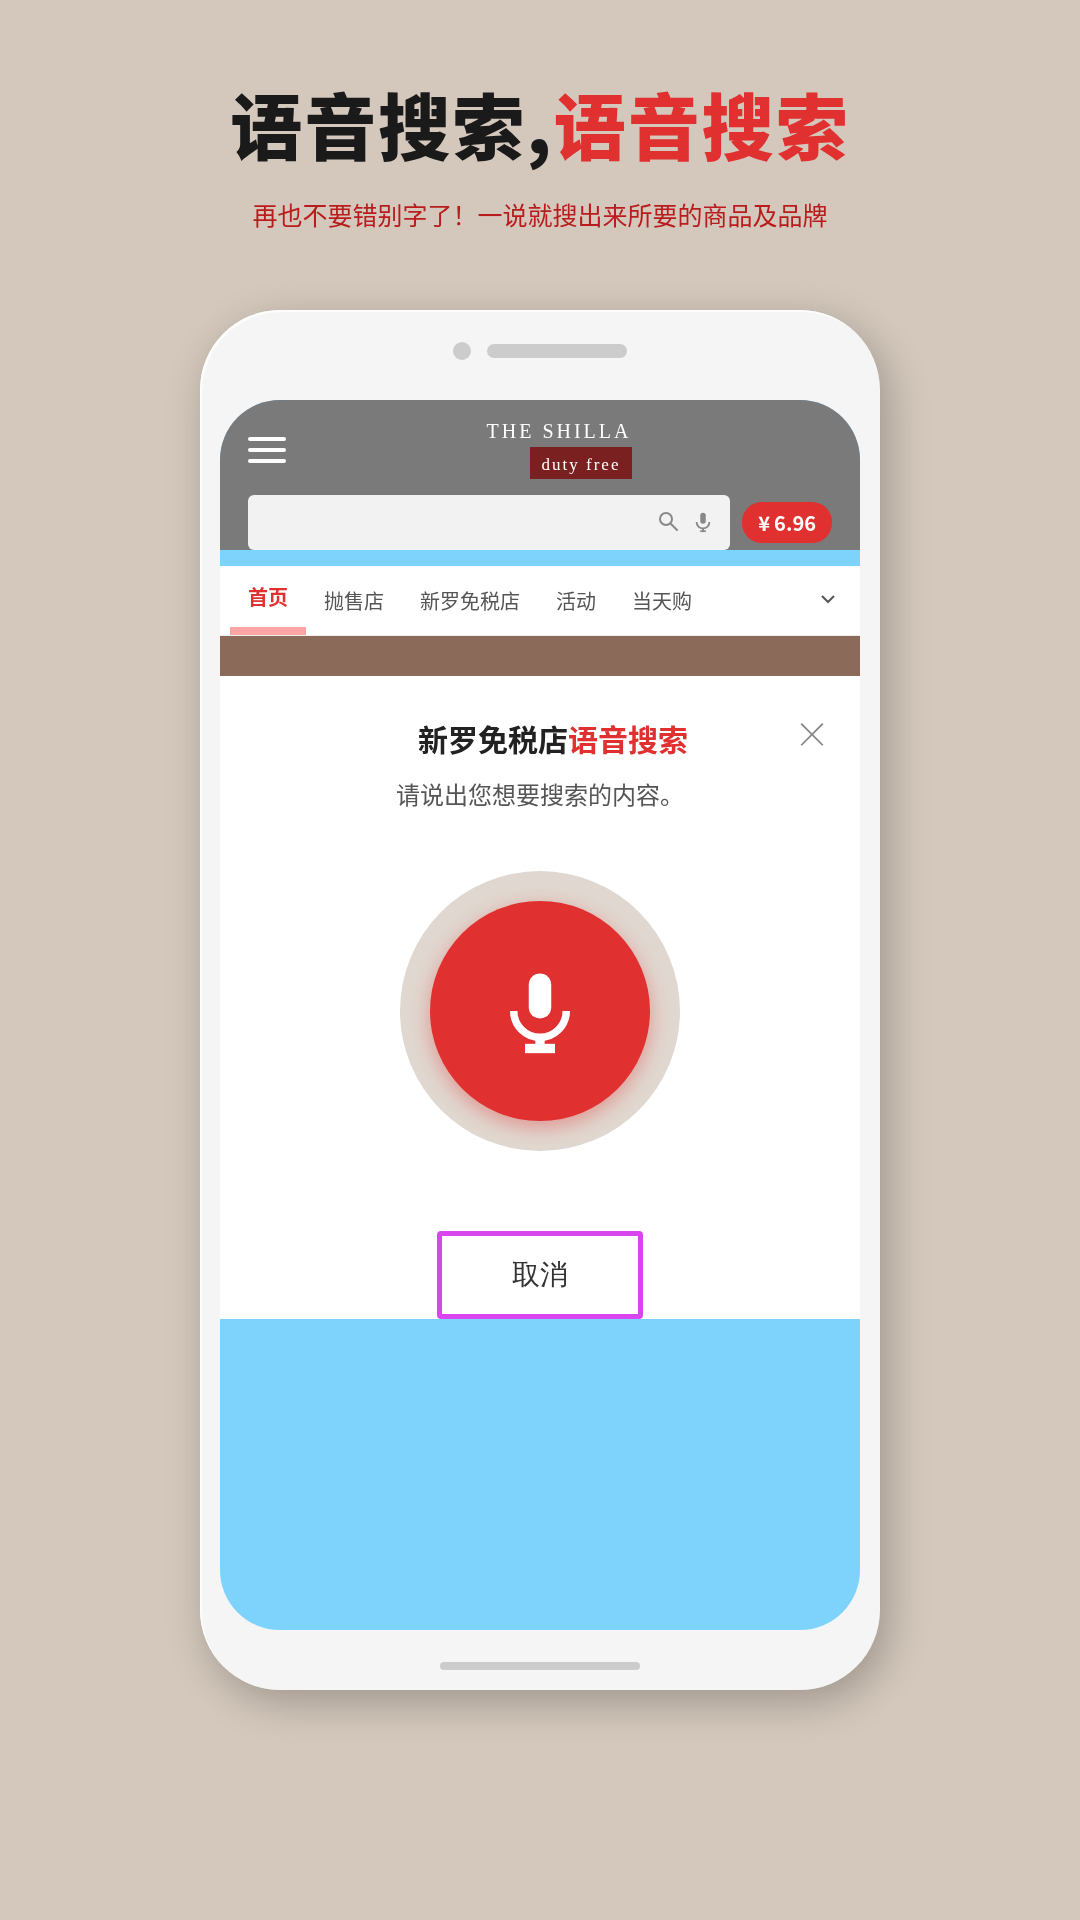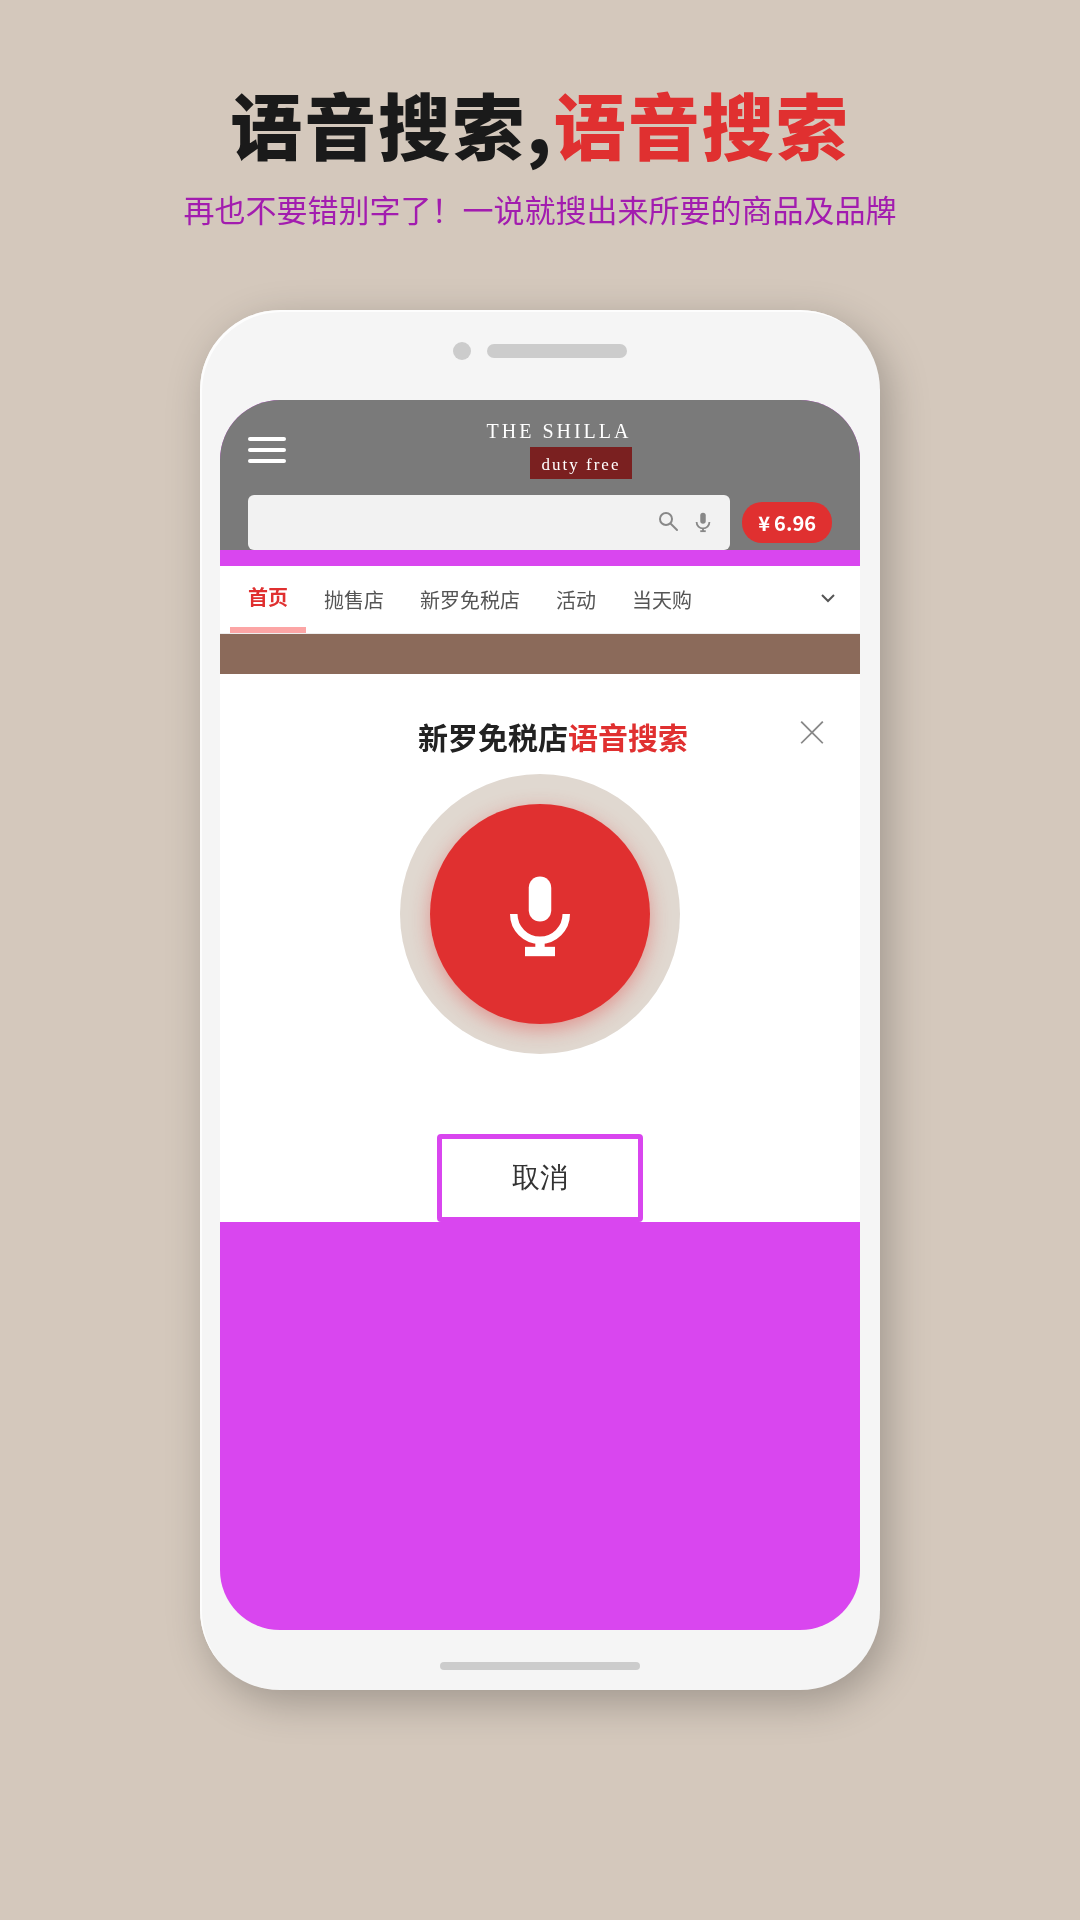--- a/index.html
+++ b/index.html
@@ -34,23 +34,23 @@
       color: #1a1a1a;
       line-height: 1.2;
       letter-spacing: 2px;
     }
 
     .headline-red {
       color: #e03030;
     }
 
     .subheadline {
-      font-size: 31px;
-      color: #a21caf;
-      margin-top: 20px;
+      font-size: 25px;
+      color: #b91c1c;
+      margin-top: 30px;
       font-weight: 400;
     }
 
     
     .phone-wrapper {
       position: absolute;
       top: 310px;
       left: 50%;
       transform: translateX(-50%);
       width: 680px;
@@ -93,21 +93,21 @@
       border-radius: 7px;
     }
 
     
     .phone-screen {
       position: absolute;
       top: 90px;
       left: 20px;
       right: 20px;
       bottom: 60px;
-      background: #d946ef;
+      background: #7dd3fc;
       border-radius: 60px;
       overflow: hidden;
     }
 
     
     .app-header {
       background: #7a7a7a;
       padding: 20px 28px 0 28px;
       position: relative;
     }
@@ -217,21 +217,21 @@
     .nav-tab {
       padding: 16px 18px;
       font-size: 20px;
       color: #555;
       cursor: pointer;
       white-space: nowrap;
     }
 
     .nav-tab.active {
       color: #e03030;
-      border-bottom: 6px solid #fca5a5;
+      border-bottom: 8px solid #fca5a5;
       font-weight: 600;
     }
 
     .nav-tab-more {
       margin-left: auto;
       font-size: 22px;
       color: #555;
       padding: 16px 10px;
       cursor: pointer;
     }
@@ -416,20 +416,21 @@
         <div class="image-strip"></div>
 
         <div class="voice-popup">
 
           <div class="popup-close">×</div>
 
           <div class="popup-title">
             <span>新罗免税店</span><span class="popup-title-red">语音搜索</span>
           </div>
 
+          <div class="popup-subtitle">请说出您想要搜索的内容。</div>
 
           <div class="mic-outer-ring">
             <div class="mic-button">
               <svg class="mic-svg" viewBox="0 0 24 24" fill="white">
                 <rect x="9" y="2" width="6" height="12" rx="3" fill="white"></rect>
                 <path d="M5 12a7 7 0 0 0 14 0" stroke="white" stroke-width="2" fill="none"></path>
                 <line x1="12" y1="19" x2="12" y2="22" stroke="white" stroke-width="2.5"></line>
                 <line x1="8" y1="22" x2="16" y2="22" stroke="white" stroke-width="2.5"></line>
               </svg>
             </div>

